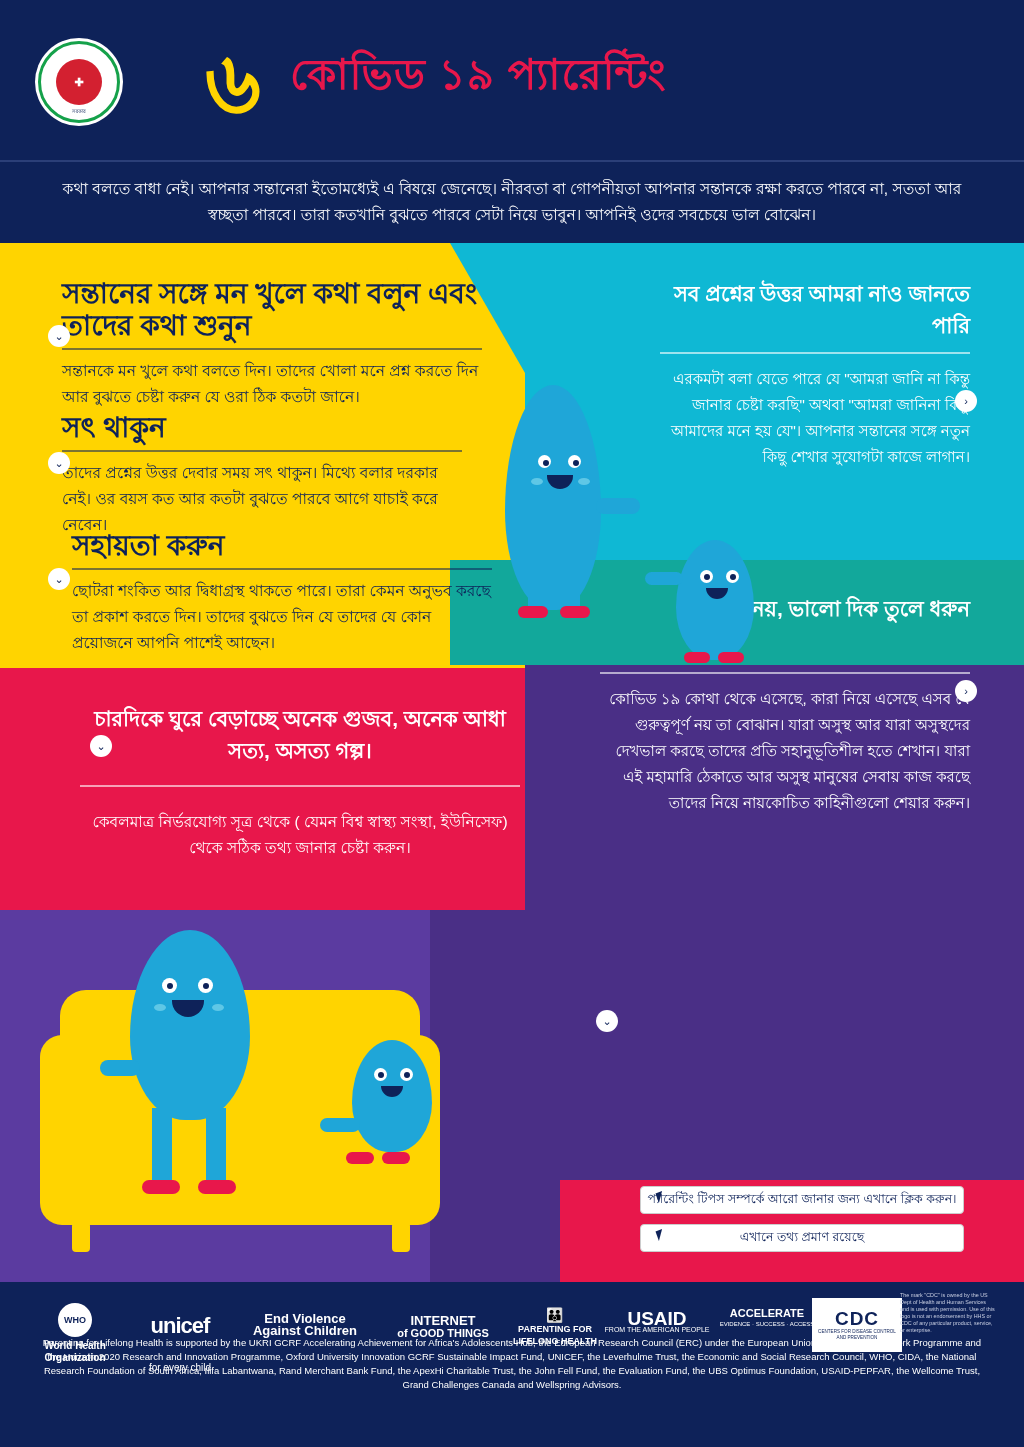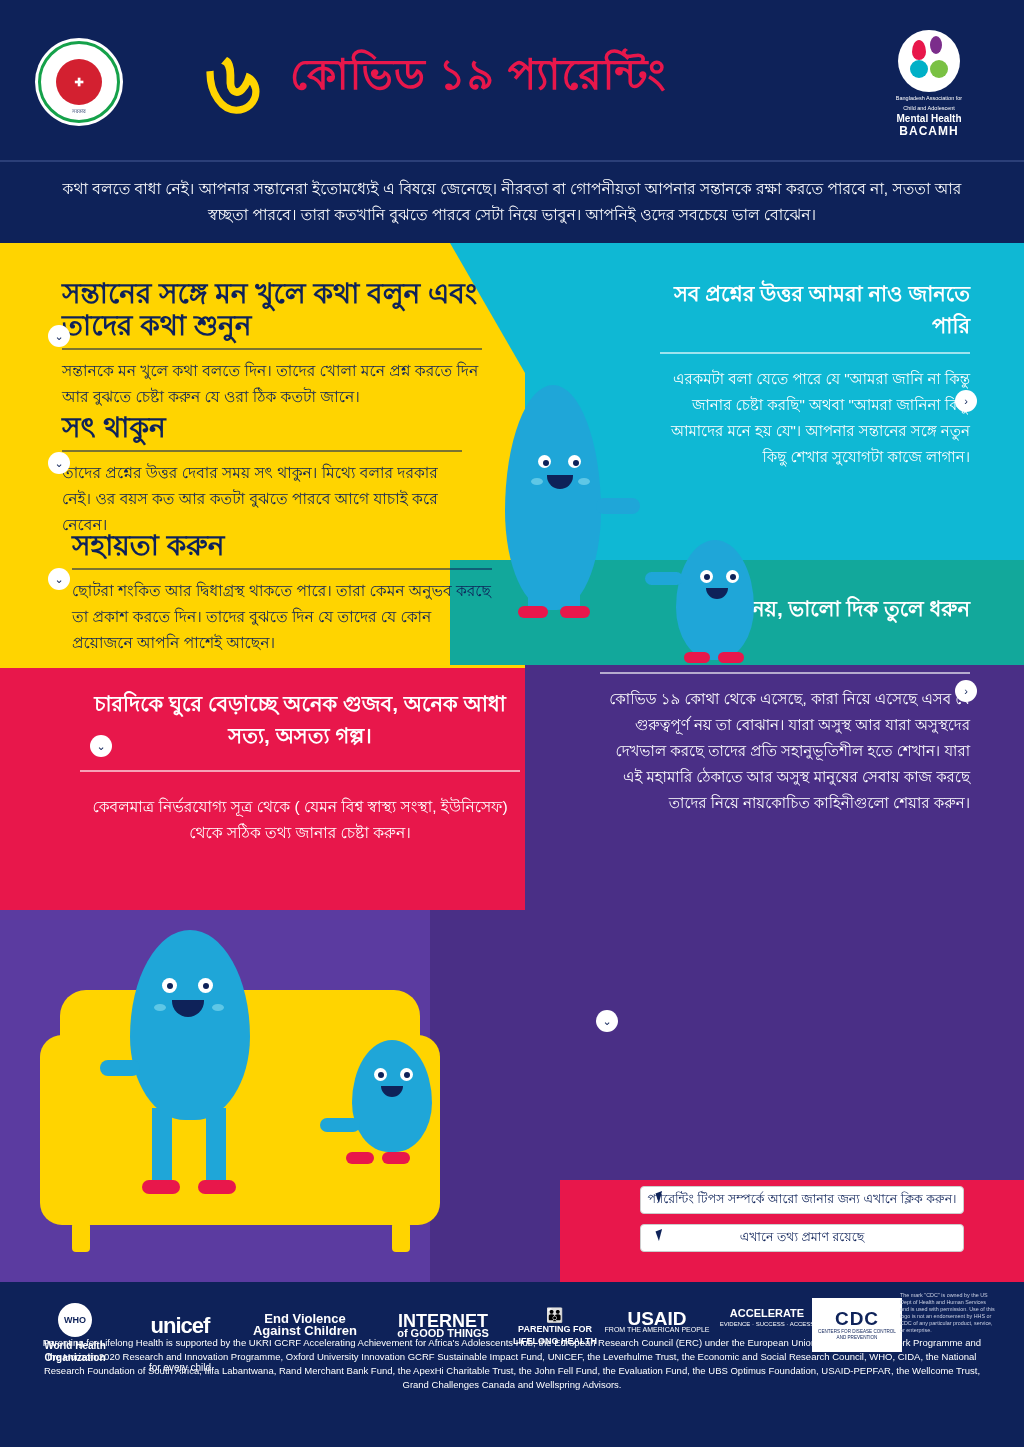--- a/index.html
+++ b/index.html
@@ -63,21 +63,21 @@
   .h-y{color:#0e2259;font-size:28px;font-weight:bold;line-height:32px;}
   .b-y{color:#0e2259;font-size:15.5px;line-height:26px;}
   .rule{height:2px;background:rgba(14,34,89,.55);margin:6px 0 8px 0;}
   .chev{position:absolute;width:22px;height:22px;border-radius:50%;background:#ffffff;
     display:flex;align-items:center;justify-content:center;font-size:11px;color:#0e2259;}
 
   #p1{left:62px;top:278px;width:420px;}
   #p2{left:62px;top:412px;width:400px;}
   #p3{left:72px;top:530px;width:420px;}
   #p4{left:80px;top:688px;width:440px;text-align:center;}
-  .h-pink{color:#ffffff;font-size:21px;font-weight:bold;line-height:32px;}
+  .h-pink{color:#ffffff;font-size:21px;font-weight:bold;line-height:32px;margin-top:15px;}
   .b-pink{color:#ffffff;font-size:15.5px;line-height:26px;}
 
   #p5{left:660px;top:278px;width:310px;text-align:right;}
   .h-c{color:#ffffff;font-size:21px;font-weight:bold;line-height:32px;}
   .b-c{color:#ffffff;font-size:15px;line-height:26px;}
 
   #p6{left:650px;top:593px;width:320px;text-align:right;}
   #p7{left:600px;top:672px;width:370px;text-align:right;}
   .b-p{color:#ffffff;font-size:15px;line-height:26px;}
 
@@ -141,32 +141,20 @@
     <div class="logo-left">
       <div class="inner">
         <div class="emblem">✚</div>
         <div class="arc">সরকার</div>
       </div>
     </div>
 
     <div class="bignum">৬</div>
     <div class="title1">কোভিড ১৯ প্যারেন্টিং</div>
 
-    <div class="logo-right">
-      <div class="circle">
-        <div class="dot1"></div>
-          <div class="dot2"></div>
-          <div class="dot3"></div>
-          <div class="dot4"></div>
-      </div>
-      <div class="t1">Bangladesh Association for</div>
-      <div class="t1">Child and Adolescent</div>
-      <div class="t2">Mental Health</div>
-      <div class="t3">BACAMH</div>
-    </div>
 
     <div class="header-sep"></div>
     <div class="intro">কথা বলতে বাধা নেই। আপনার সন্তানেরা ইতোমধ্যেই এ বিষয়ে জেনেছে। নীরবতা বা গোপনীয়তা আপনার সন্তানকে রক্ষা করতে পারবে না, সততা আর স্বচ্ছতা পারবে। তারা কতখানি বুঝতে পারবে সেটা নিয়ে ভাবুন। আপনিই ওদের সবচেয়ে ভাল বোঝেন।</div>
   </div>
 
   <div class="panel" id="p1">
     <div class="h-y">সন্তানের সঙ্গে মন খুলে কথা বলুন এবং তাদের কথা শুনুন</div>
     <div class="rule"></div>
     <div class="b-y">সন্তানকে মন খুলে কথা বলতে দিন। তাদের খোলা মনে প্রশ্ন করতে দিন আর বুঝতে চেষ্টা করুন যে ওরা ঠিক কতটা জানে।</div>
   </div>
@@ -291,21 +279,21 @@
     </div>
     <div class="lg" style="left:120px;top:18px;width:120px;">
       <div style="font-size:22px;font-weight:bold;letter-spacing:-1px;">unicef</div>
       <div class="sub" style="font-size:10px;margin-top:24px;">for every child</div>
     </div>
     <div class="lg" style="left:240px;top:18px;width:130px;">
       <div class="nm" style="font-size:13px;">End Violence</div>
       <div class="nm" style="font-size:13px;">Against Children</div>
     </div>
     <div class="lg" style="left:378px;top:20px;width:130px;">
-      <div class="nm" style="font-size:18px;">INTERNET</div>
+      <div class="nm" style="font-size:13px;">INTERNET</div>
       <div class="nm" style="font-size:11px;">of GOOD THINGS</div>
     </div>
     <div class="lg" style="left:500px;top:12px;width:110px;">
       <div style="font-size:14px;">👪</div>
       <div class="nm" style="font-size:9px;">PARENTING FOR</div>
       <div class="nm" style="font-size:9px;">LIFELONG HEALTH</div>
     </div>
     <div class="lg" style="left:592px;top:18px;width:130px;">
       <div class="nm" style="font-size:19px;">USAID</div>
       <div class="sub" style="font-size:7px;">FROM THE AMERICAN PEOPLE</div>

